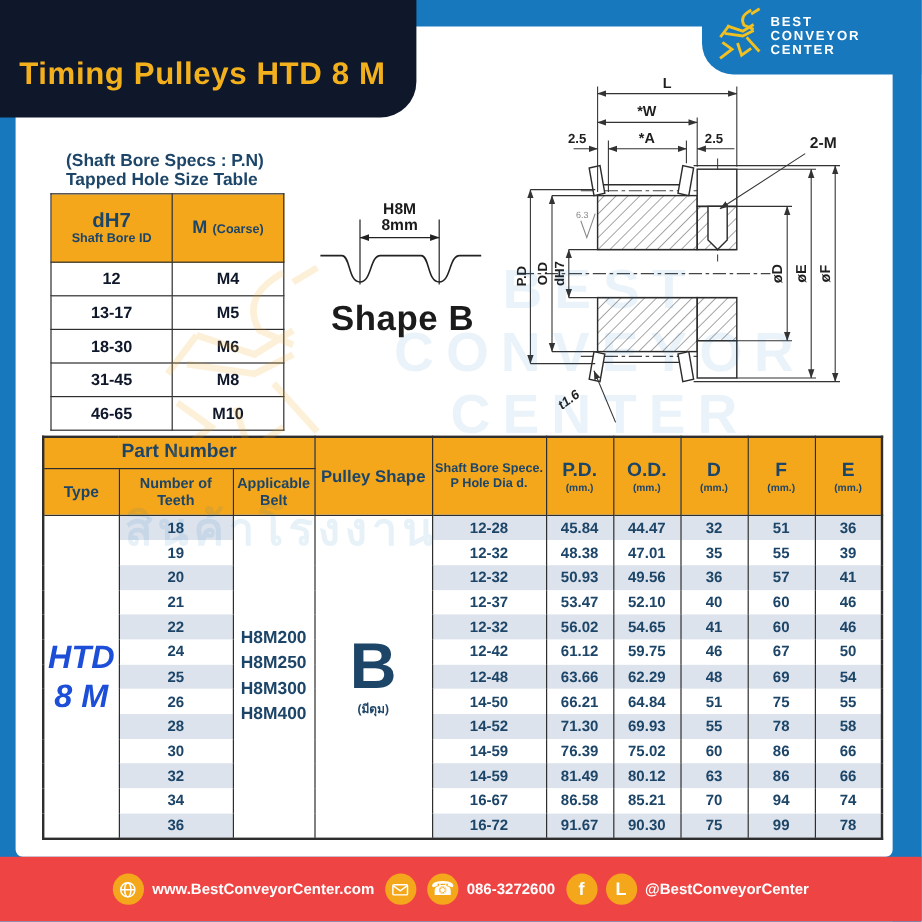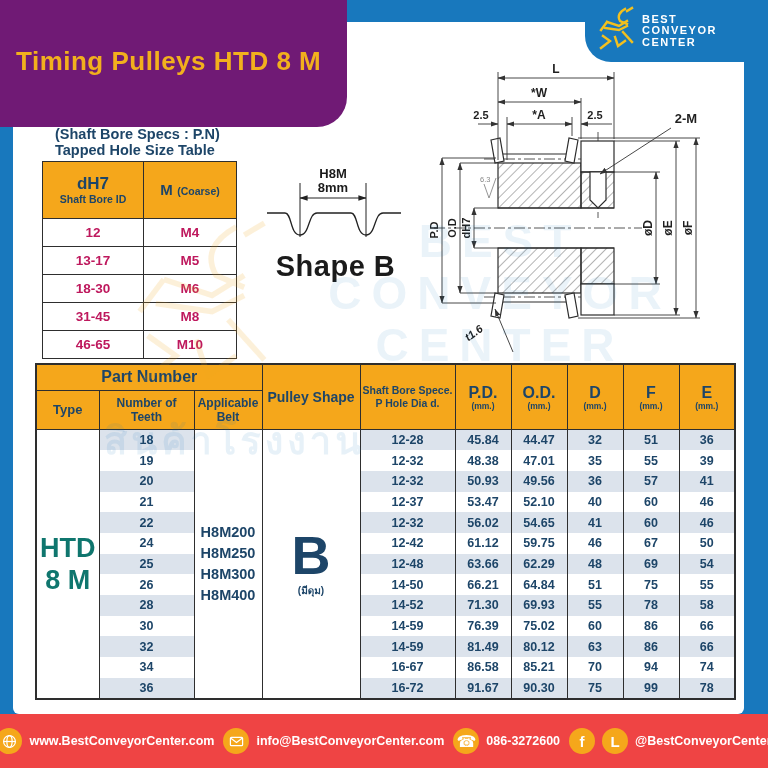--- a/index.html
+++ b/index.html
@@ -3,21 +3,21 @@
 <meta charset="utf-8">
 <style>
   html,body{margin:0;padding:0;}
   body{
     width:768px;height:768px;position:relative;overflow:hidden;
     background:#1878BD;
     font-family:"Liberation Sans","DejaVu Sans",sans-serif;
     -webkit-font-smoothing:antialiased;
   }
   .panel{position:absolute;left:13px;top:22px;width:731px;height:692px;background:#fff;border-radius:22px 22px 6px 6px;z-index:1;}
-  .title-tab{position:absolute;left:0;top:0;width:347px;height:127px;background:#701a75;border-bottom-right-radius:30px;z-index:2;}
+  .title-tab{position:absolute;left:0;top:0;width:347px;height:98px;background:#0f172a;border-bottom-right-radius:30px;z-index:2;}
   .page-title{position:absolute;left:16px;top:46px;font-size:26px;font-weight:800;color:#F2B01D;letter-spacing:.5px;white-space:nowrap;}
   .logo-tab{position:absolute;right:0;top:0;width:183px;height:62px;background:#1878BD;border-bottom-left-radius:26px;z-index:2;display:flex;align-items:center;padding-left:10px;box-sizing:border-box;}
   .logo-text{color:#fff;font-weight:800;font-size:11px;line-height:1.05;letter-spacing:1.5px;margin-left:5px;}
   .right-strip{position:absolute;right:0;top:0;width:24px;height:768px;background:#1878BD;z-index:2;}
 
   
   .wm{position:absolute;z-index:4;pointer-events:none;}
   .wm-lines{left:250px;top:215px;width:500px;text-align:center;font-size:46px;font-weight:800;letter-spacing:10px;line-height:52px;color:rgba(24,120,189,0.09);}
   .wm-thai{left:104px;top:410px;width:620px;font-size:38px;font-weight:800;letter-spacing:4px;color:rgba(24,120,189,0.10);}
   .wm-goat{left:115px;top:215px;opacity:.16;}
@@ -26,21 +26,21 @@
 
   
   .tapped-title{position:absolute;left:55px;top:126px;font-size:14.5px;font-weight:800;color:#1D4568;line-height:1.12;}
   .tapped{position:absolute;left:42px;top:161px;border-collapse:collapse;table-layout:fixed;}
   .tapped th,.tapped td{border:1.6px solid #2e2e2e;text-align:center;}
   .tapped th{background:#F5A71B;color:#1D4568;}
   .tapped .c1{width:101px;}.tapped .c2{width:93px;}
   .tapped thead th{height:56px;padding:0;}
   .tapped .hb{font-size:17px;font-weight:800;line-height:1.1;}
   .tapped .hs{font-size:10.5px;font-weight:800;}
-  .tapped tbody td{height:25px;font-size:13.5px;font-weight:800;color:#be185d;background:#fff;}
+  .tapped tbody td{height:25px;font-size:13.5px;font-weight:800;color:#0f172a;background:#fff;}
 
   
   .profile-box{position:absolute;left:265px;top:165px;width:140px;}
   .shapeb{position:absolute;left:258px;top:250px;width:155px;text-align:center;font-size:29px;font-weight:800;color:#1b1b1b;letter-spacing:.5px;}
 
   
   .drawing{position:absolute;left:428px;top:60px;}
 
   
   .main{position:absolute;left:35px;top:363px;border-collapse:collapse;table-layout:fixed;}
@@ -50,21 +50,21 @@
   .main .h1{height:26px;font-size:16px;font-weight:800;padding-left:36px;}
   .main .h2{height:39px;}
   .main .hth{font-size:12px;font-weight:800;}
   .main .hbore{font-size:10.5px;font-weight:800;line-height:1.2;}
   .main .hbig{font-size:16px;font-weight:800;line-height:1;padding-top:2px;}
   .main .hmm{font-size:8.5px;font-weight:700;}
   .main .hshape{font-size:14px;font-weight:800;}
   .main tbody td{height:20.7px;font-size:12.5px;font-weight:800;color:#1D4568;background:#fff;}
   .main tbody tr:nth-child(odd) td.st{background:#DCE3EC;}
   .main td.merge{background:#fff;vertical-align:middle;}
-  .type-line{font-size:27px;font-weight:800;color:#0f766e;line-height:1.2;text-align:center;}
+  .type-line{font-size:27px;font-weight:800;color:#1d4ed8;line-height:1.2;text-align:center;font-style:italic;}
   .belt-line{font-size:14.5px;font-weight:800;color:#1D4568;line-height:1;margin:6.5px 0;text-align:center;}
   .shape-letter{font-size:54px;font-weight:800;color:#1D4568;line-height:.95;text-align:center;}
   .shape-sub{font-size:10px;font-weight:800;color:#1D4568;text-align:center;margin-top:2px;}
 
   
   .footer{position:absolute;left:0;bottom:0;width:768px;height:54px;background:#ef4444;z-index:5;display:flex;align-items:center;justify-content:center;gap:9px;}
   .f-item{display:flex;align-items:center;gap:7px;color:#fff;font-size:12.5px;font-weight:800;white-space:nowrap;}
   .f-circ{width:26px;height:26px;border-radius:50%;background:#F5A71B;color:#fff;display:flex;align-items:center;justify-content:center;font-size:15px;font-weight:800;flex:0 0 auto;}
   svg text{font-family:"Liberation Sans","DejaVu Sans",sans-serif;}
 </style>
@@ -481,21 +481,20 @@
   </div>
   <div class="f-item">
     <span class="f-circ">
       <svg width="15" height="15" viewBox="0 0 16 16">
           <g stroke="#fff" stroke-width="1.3" fill="none">
             <rect x="1.5" y="3.5" width="13" height="9" rx="1"></rect>
             <path d="M2 4.5 L8 9 L14 4.5"></path>
           </g>
         </svg>
     </span>
-    <span>info@BestConveyorCenter.com</span>
   </div>
   <div class="f-item">
     <span class="f-circ" style="font-size:16px;">☎</span>
     <span>086-3272600</span>
   </div>
   <div class="f-item">
     <span class="f-circ">f</span>
     <span class="f-circ">L</span>
     <span>@BestConveyorCenter</span>
   </div>

